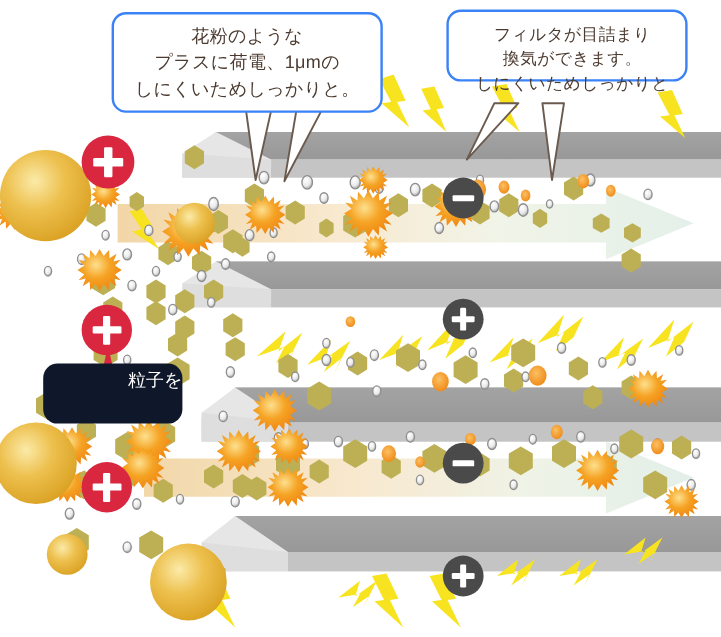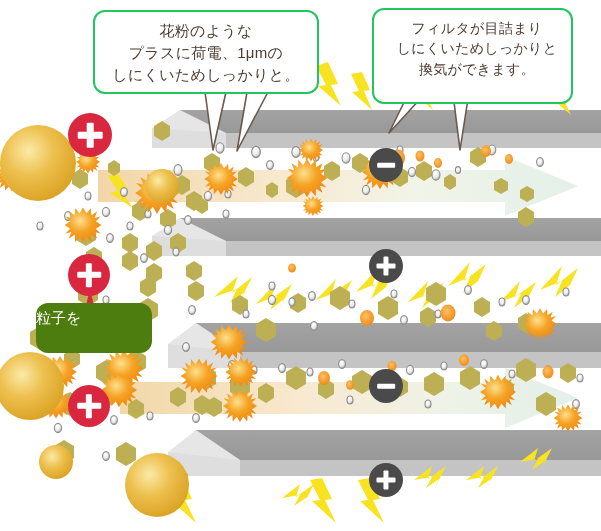--- a/index.html
+++ b/index.html
@@ -15,51 +15,51 @@
     overflow:hidden;
     background:#ffffff;
   }
   #art{position:absolute;left:0;top:0;width:601px;height:531px;}
 
   
   .callout{
     position:absolute;
     box-sizing:border-box;
     background:#ffffff;
-    border:2px solid #22c55e;
+    border:2px solid #3b82f6;
     border-radius:12px;
     color:#4b3a2f;
     text-align:center;
     line-height:1.45;
     letter-spacing:0.02em;
     z-index:40;
     padding:8px 10px 9px 10px;
   }
   .callout .line{display:block;white-space:nowrap;}
   #callout-left{
     left:93px; top:10px; width:226px; height:84px;
     font-size:15px;
   }
   #callout-right{
-    left:372px; top:8px; width:201px; height:96px;
+    left:372px; top:8px; width:201px; height:60px;
     font-size:14px;
     padding-left:19px;
   }
 
   
   #charge-label{
     position:absolute;
     left:36px; top:303px;
     width:116px; height:50px;
-    background:#4d7c0f;
+    background:#0f172a;
     border-radius:12px;
     color:#ffffff;
     font-size:15px;
     line-height:1.35;
-    text-align:left;
+    text-align:right;
     padding-top:5px;
     box-sizing:border-box;
     z-index:42;
   }
   #charge-label .line{display:block;white-space:nowrap;}
 
   
   .badge{
     position:absolute;
     border-radius:50%;
@@ -437,22 +437,22 @@
   </svg>
 
   <div class="callout" id="callout-left">
     <span class="line">花粉のような</span>
     <span class="line">プラスに荷電、1μmの</span>
     <span class="line">しにくいためしっかりと。</span>
   </div>
 
   <div class="callout" id="callout-right">
     <span class="line">フィルタが目詰まり</span>
+    <span class="line">換気ができます。</span>
     <span class="line">しにくいためしっかりと</span>
-    <span class="line">換気ができます。</span>
   </div>
 
   <div id="charge-label">
     <span class="line">粒子を</span>
   </div>
 
   <div class="badge red plus" style="left:68px;top:113px;width:44px;height:44px;">
       <span class="glyph"></span>
     </div>
   <div class="badge dark minus" style="left:369px;top:148px;width:34px;height:34px;">

